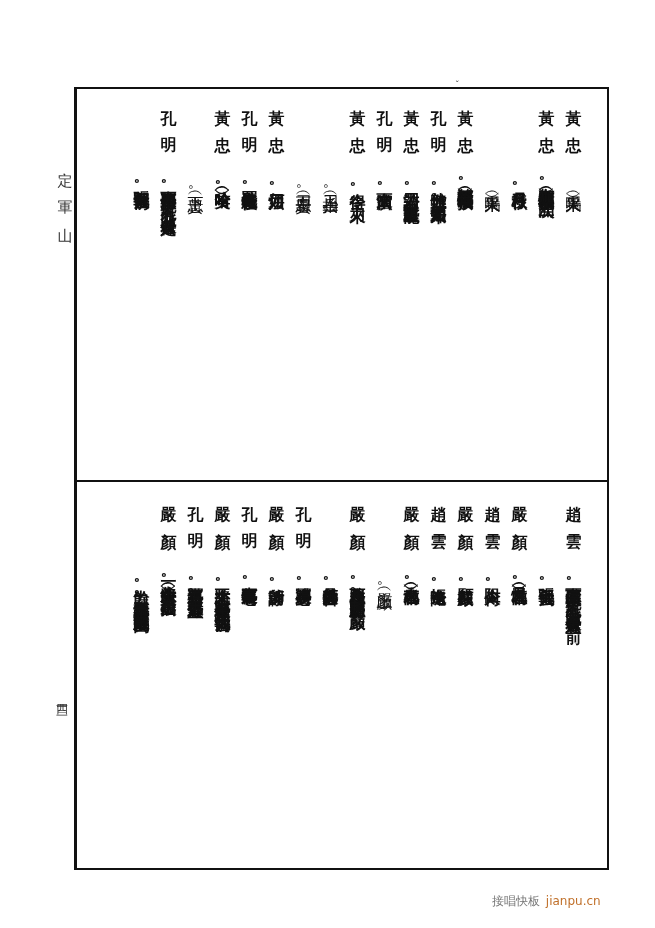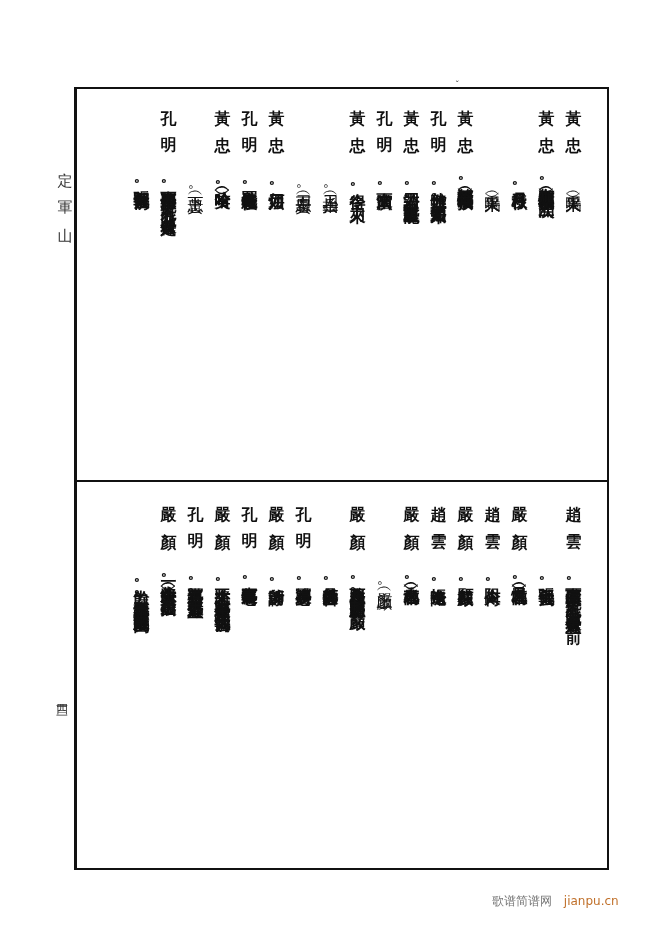--- a/index.html
+++ b/index.html
@@ -39,21 +39,21 @@
   .speaker.blank { visibility:hidden; }
   .text {
     writing-mode: vertical-rl; font-size:16px; font-weight:bold; line-height:22px;
     letter-spacing:-0.5px;
   }
   .text.stage { font-weight:normal; }
   .watermark {
     position:absolute; left:492px; top:893px; font-family:"DejaVu Sans", sans-serif;
     font-size:12px; color:#777;
   }
-  .watermark .en { color:#c0702a; margin-left:8px; }
+  .watermark .en { color:#c0702a; margin-left:2px; }
   .tick { position:absolute; left:455px; top:80px; font-size:9px; color:#333; }
 </style>
 </head>
 <body>
 
 <div class="margin-title">定軍山</div>
 <div class="margin-page">四三一</div>
 <div class="tick">ˇ</div>
 
 <div class="frame">
@@ -194,15 +194,15 @@
         <div class="text">（大叫）末將今年八十一。拔山舉鼎有</div>
       </div>
       <div class="line">
         <div class="speaker blank">　　</div>
         <div class="text">餘力。斬將擒王那算奇。萬馬營中無人敵。</div>
       </div>
     </div>
 </div>
 
 <div class="watermark">
-  <span>歌谱简谱网</span>
+  <span>接唱快板</span>
   <span class="en">jianpu.cn</span>
 </div>
 
 </body></html>

